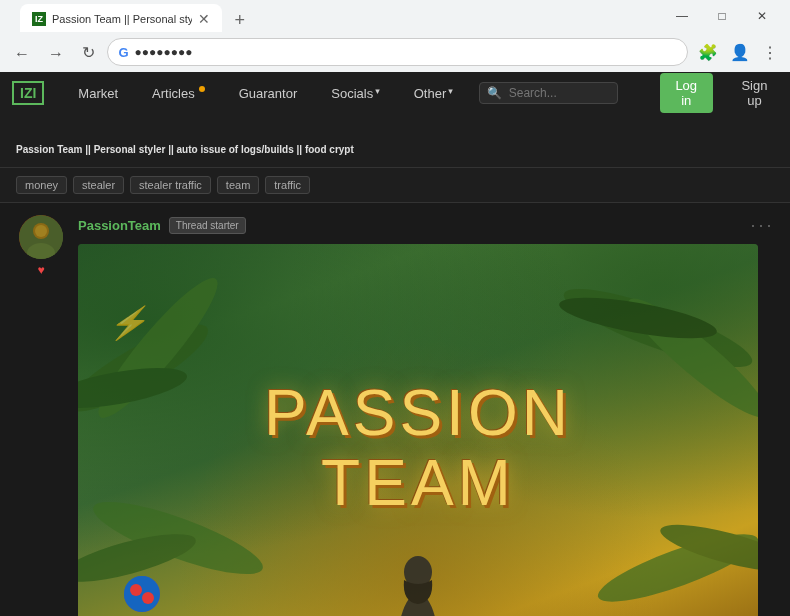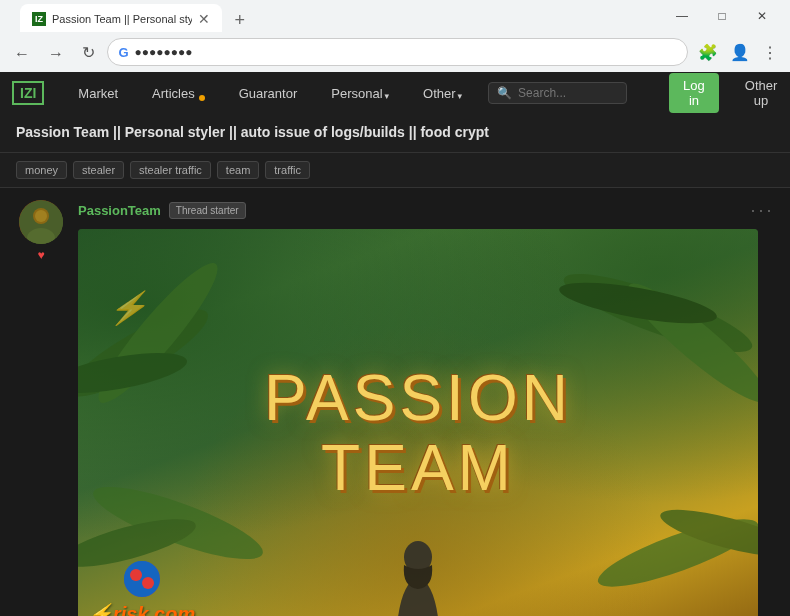--- a/index.html
+++ b/index.html
@@ -103,21 +103,21 @@
       font-size: 14px;
       padding: 2px 6px;
       margin-right: 8px;
     }
     .nav-link {
       color: #ccc;
       font-size: 13px;
       text-decoration: none;
       padding: 4px 8px;
       display: flex;
-      align-items: flex-end;
+      align-items: flex-start;
       gap: 2px;
       cursor: pointer;
     }
     .nav-dot { width: 6px; height: 6px; background: #f0a000; border-radius: 50%; margin-left: 2px; }
     .nav-search {
       margin-left: auto;
       display: flex;
       align-items: center;
       background: #2a2a2a;
       border: 1px solid #444;
@@ -152,23 +152,24 @@
       padding: 5px 8px;
     }
 
     .post-header {
       background: #1e1e1e;
       padding: 10px 16px 8px;
       border-bottom: 1px solid #333;
     }
     .post-title {
       color: #e0e0e0;
-      font-size: 14px;
+      font-size: 10px;
       font-weight: bold;
       margin-bottom: 4px;
+      margin-top: 20px;
     }
     .post-meta {
       font-size: 11px;
       color: #888;
     }
     .post-meta a { color: #5cb85c; text-decoration: none; }
 
     .tags { padding: 8px 16px; background: #1e1e1e; display: flex; gap: 6px; border-bottom: 1px solid #333; }
     .tag {
       background: #2a2a2a;
@@ -333,33 +334,33 @@
         <span>Market</span>
       </a>
       <a class="nav-link">
         <span>Articles</span>
         <span class="nav-dot"></span>
       </a>
       <a class="nav-link">
         <span>Guarantor</span>
       </a>
       <a class="nav-link">
-        <span>Personal</span>
+        <span>Socials</span>
         <span style="font-size:9px;">▾</span>
       </a>
       <a class="nav-link">
         <span>Other</span>
         <span style="font-size:9px;">▾</span>
       </a>
       <div class="nav-search">
         <span style="color:#888;font-size:12px;">🔍</span>
         <input type="text" placeholder="Search..." style="">
       </div>
       <button class="btn-login">Log in</button>
-      <button class="btn-signup">Other up</button>
+      <button class="btn-signup">Sign up</button>
     </div>
 
     <div class="post-header">
       <div class="post-title">Passion Team || Personal styler || auto issue of logs/builds || food crypt</div>
     </div>
 
     <div class="tags">
       <span class="tag">money</span>
       <span class="tag">stealer</span>
       <span class="tag">stealer traffic</span>

